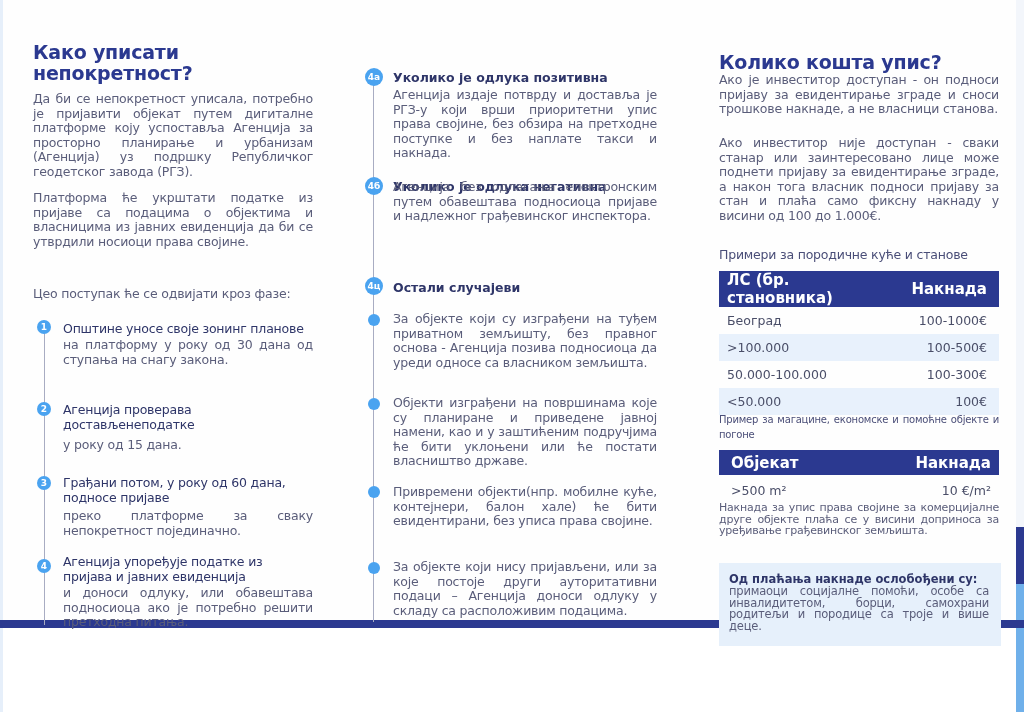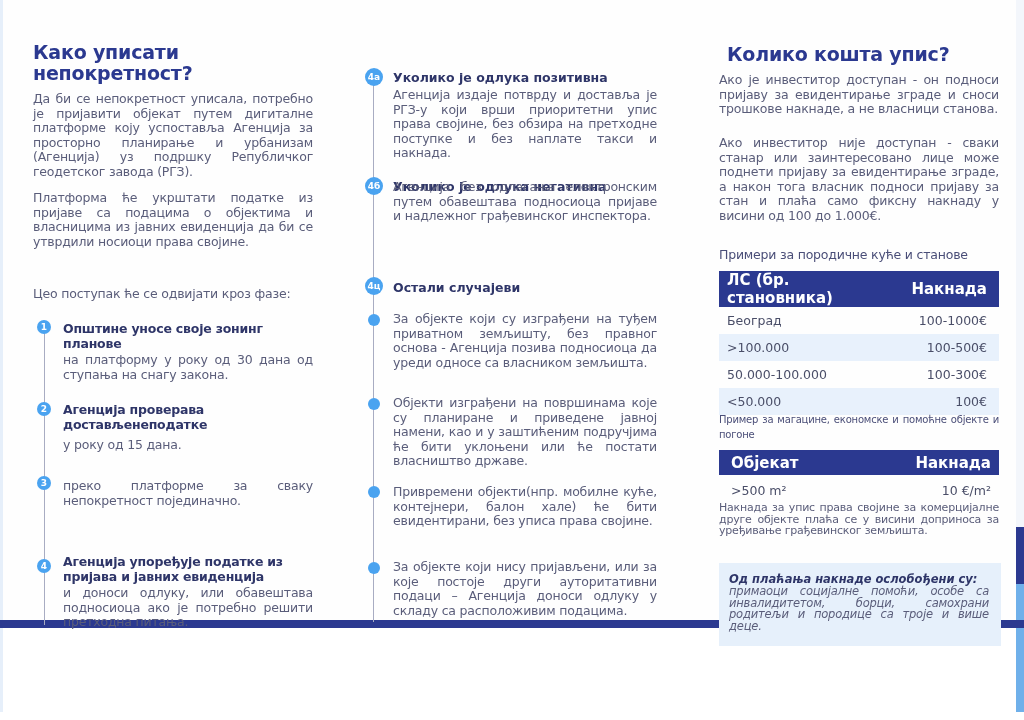--- a/index.html
+++ b/index.html
@@ -23,48 +23,48 @@
   .intro-1 { position: absolute; top: 92px; left: 0; width: 280px; }
   .intro-2 { position: absolute; top: 191px; left: 0; width: 280px; }
   .phases-label { position: absolute; top: 287px; left: 0; width: 285px; text-align: left; }
 
   .timeline-line { position: absolute; background: #a8acc2; width: 1px; }
   .badge { position: absolute; width: 14px; height: 14px; border-radius: 50%; background: #4aa3f0; color: #fff; font-size: 9px; font-weight: bold; line-height: 14px; text-align: center; }
   .badge-wide { width: 18px; height: 18px; line-height: 18px; font-size: 9px; }
   .dot { position: absolute; width: 12px; height: 12px; border-radius: 50%; background: #4aa3f0; }
 
   .step { position: absolute; left: 30px; width: 250px; }
-  .step-title { font-weight: bold; color: #2e3568; font-size: 12.5px; line-height: 15px; letter-spacing: -0.2px; }
+  .step-title { font-weight: normal; color: #2e3568; font-size: 12.5px; line-height: 15px; letter-spacing: -0.2px; }
   .step-body { margin-top: 2px; }
 
   .mid-title { position: absolute; left: 31px; font-weight: bold; color: #2e3568; font-size: 12.5px; line-height: 15px; }
   .mid-body { position: absolute; left: 31px; width: 264px; }
 
-  .title-right { position: absolute; top: 44px; left: 0; white-space: nowrap; margin-left: 8px; }
+  .title-right { position: absolute; top: 52px; left: 0; white-space: nowrap; }
   .r-p1 { position: absolute; top: 73px; left: 0; width: 280px; }
   .r-p2 { position: absolute; top: 136px; left: 0; width: 280px; }
   .table-label { position: absolute; top: 247px; left: 0; width: 285px; font-size: 12.5px; color: #4a4e78; white-space: nowrap; letter-spacing: -0.2px; }
 
   table { border-collapse: collapse; width: 280px; position: absolute; left: 0; }
   th { background: #2b3990; color: #fff; font-size: 15px; font-weight: bold; height: 25px; padding: 0 12px 0 8px; text-align: left; }
   th.right, td.right { text-align: right; }
   td { font-size: 12.5px; color: #4a4e68; height: 27px; padding: 0 12px 0 8px; }
   tr.alt td { background: #e8f1fc; }
   .t1 { top: 271px; }
 
   .table2-label { position: absolute; top: 412px; left: 0; width: 280px; }
   .table2-label p { color: #4a4e78; font-size: 10px; line-height: 15px; }
   .t2 { top: 450px; }
   .t2 th { padding-left: 12px; }
   .t2 td { padding-left: 12px; height: 30px; }
   .t2 th.right, .t2 td.right { padding-right: 8px; }
 
   .note { position: absolute; top: 502px; left: 0; width: 280px; font-size: 11px; line-height: 11.5px; }
 
-  .exempt-box { position: absolute; top: 563px; left: 0; width: 282px; height: 83px; background: #e6f0fb; padding: 10px 12px 0 10px; font-style: italic; }
+  .exempt-box { position: absolute; top: 563px; left: 0; width: 282px; height: 83px; background: #e6f0fb; padding: 10px 12px 0 10px; }
   .exempt-title { font-weight: bold; color: #2e3568; font-size: 11.5px; line-height: 13px; }
   .exempt-body { font-size: 11.5px; line-height: 11.5px; }
 </style>
 </head>
 <body>
 
 <div class="page">
   <div class="left-edge"></div>
   <div class="right-edge"></div>
   <div class="bottom-bar"></div>
@@ -84,20 +84,21 @@
     </div>
 
     <div class="badge" style="left:4px; top:402px;">2</div>
     <div class="step" style="top:402px;">
       <div class="step-title" style="width:170px;">Агенција проверава достављенеподатке</div>
       <p class="step-body" style="margin-top:6px;">у року од 15 дана.</p>
     </div>
 
     <div class="badge" style="left:4px; top:476px;">3</div>
     <div class="step" style="top:475px;">
+      <div class="step-title">Грађани потом, у року од 60 дана, подносе пријаве</div>
       <p class="step-body" style="margin-top:4px;">преко платформе за сваку непокретност појединачно.</p>
     </div>
 
     <div class="badge" style="left:4px; top:559px;">4</div>
     <div class="step" style="top:554px;">
       <div class="step-title">Агенција упоређује податке из пријава и јавних евиденција</div>
       <p class="step-body">и доноси одлуку, или обавештава подносиоца ако је потребно решити претходна питања.</p>
     </div>
   </section>
 

